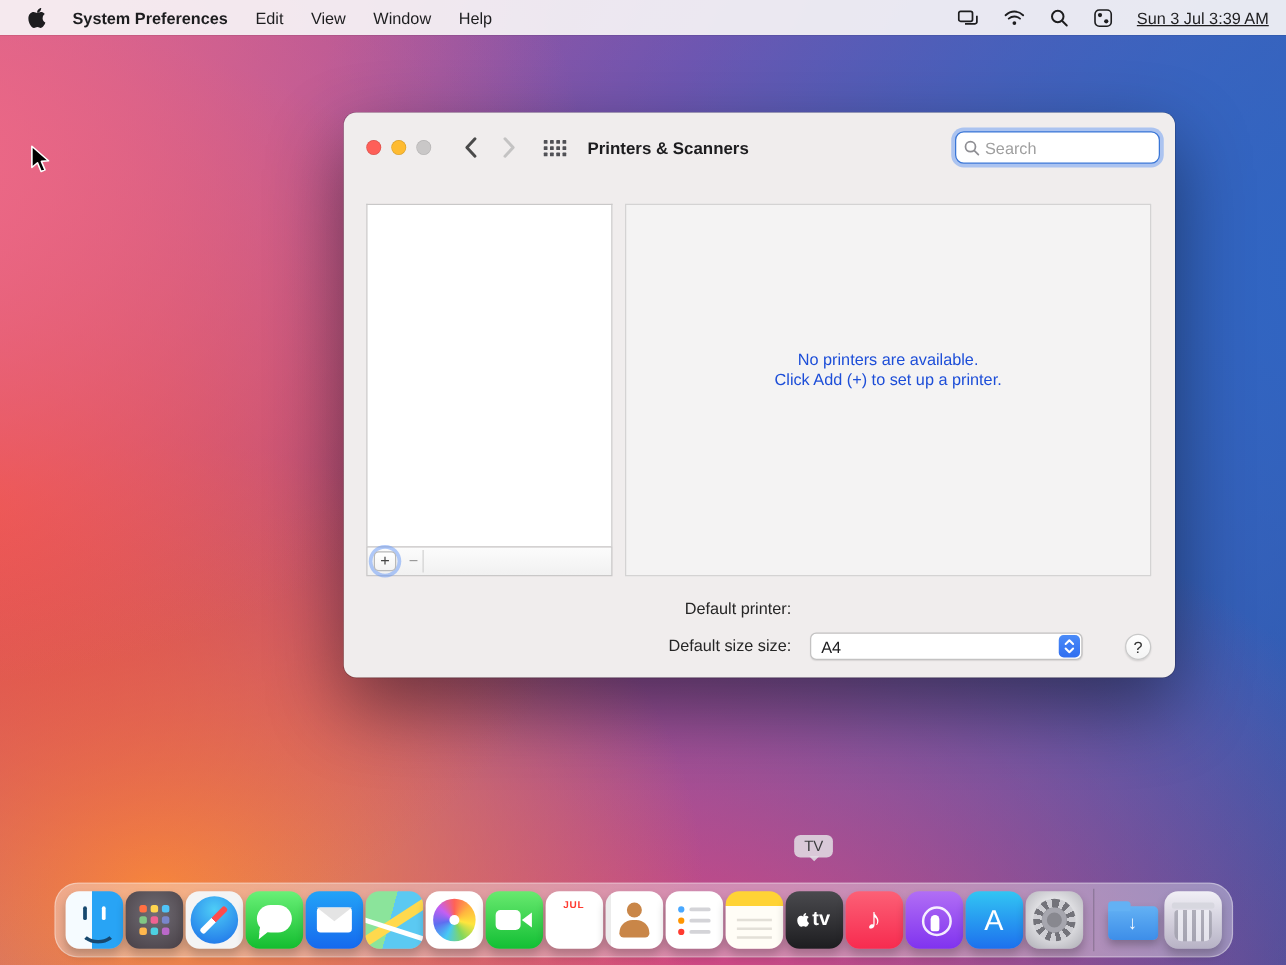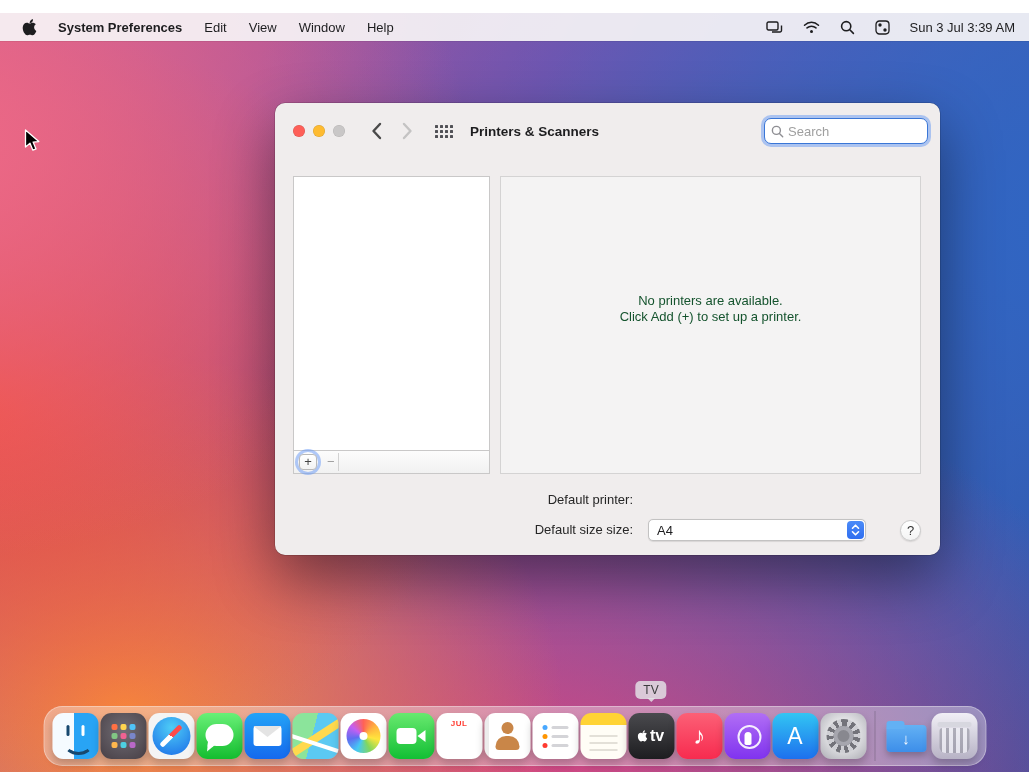--- a/index.html
+++ b/index.html
@@ -9,38 +9,37 @@
   
   .desktop {
     position:absolute; inset:0;
     background:
       radial-gradient(1000px 750px at -8% 18%, #ef6a88 0%, rgba(239,106,136,0) 55%),
       radial-gradient(900px 700px at -2% 52%, #ee4f3c 0%, rgba(238,79,60,0) 55%),
       radial-gradient(800px 650px at 12% 92%, #f78e3d 0%, rgba(247,142,61,0) 55%),
       radial-gradient(1100px 800px at 52% 108%, #e0457c 0%, rgba(224,69,124,0) 60%),
       radial-gradient(1300px 950px at 108% 28%, #2f66c4 0%, rgba(47,102,196,0) 68%),
       linear-gradient(118deg, #c75b8d 0%, #8b4fa8 40%, #4b5fb4 70%, #2d4f9e 100%);
-    margin-top: 13px;
   }
 
   
   .menubar {
     position:absolute; top:0; left:0; right:0; height:28px;
     background:rgba(246,244,246,0.92);
     display:flex; align-items:center; justify-content:space-between;
     font-size:13px; color:#1d1d1f; z-index:50;
     box-shadow:0 0.5px 0 rgba(0,0,0,0.12);
   }
   .mb-left { display:flex; align-items:center; height:100%; padding-left:12px; }
   .mb-apple { display:flex; align-items:center; padding:0 10px; height:100%; }
   .mb-item { padding:0 11px; height:100%; display:flex; align-items:center; }
   .mb-appname { font-weight:700; }
   .mb-right { display:flex; align-items:center; height:100%; padding-right:14px; gap:2px; }
   .mb-icon { display:flex; align-items:center; justify-content:center; padding:0 9px; height:100%; }
-  .mb-clock { padding-left:8px; white-space:nowrap; }
+  .mb-clock { padding-left:8px; white-space:nowrap;text-decoration:underline; }
 
   
   .cursor { position:absolute; left:24px; top:116px; z-index:200; pointer-events:none; }
 
   
   .window {
     position:absolute; left:275px; top:90px; width:665px; height:452px;
     background:#f0eded; border-radius:10px;
     box-shadow:0 24px 60px rgba(0,0,0,0.45), 0 0 0 0.5px rgba(0,0,0,0.25);
     z-index:20;
@@ -94,21 +93,21 @@
     display:flex; align-items:center; justify-content:center; font-family:inherit; padding:0 0 1px 0;
   }
   .removebtn { margin-left:9px; color:#9a9a9a; font-size:13px; line-height:20px; }
   .tb-divider { position:absolute; left:44px; top:2px; bottom:2px; width:1px; background:#d2d2d2; }
 
   .detail-panel {
     position:absolute; left:225px; top:73px; width:421px; height:298px;
     background:#f4f3f3; border:1px solid #d4d3d3;
     display:flex; align-items:center; justify-content:center;
   }
-  .empty { text-align:center; font-size:13px; color:#14532d; line-height:16px; margin-top:-32px; }
+  .empty { text-align:center; font-size:13px; color:#1d4ed8; line-height:16px; margin-top:-32px; }
 
   
   .row { position:absolute; left:0; width:100%; height:22px; }
   .row1 { top:386px; }
   .row2 { top:416px; }
   .row-label { position:absolute; left:0; width:358px; text-align:right; font-size:13px; color:#262626; line-height:22px; }
   .select {
     position:absolute; left:373px; width:218px; height:22px;
     background:#fff; border:1px solid #c3c2c2; border-radius:5px;
     box-shadow:0 0.5px 1px rgba(0,0,0,0.1);

